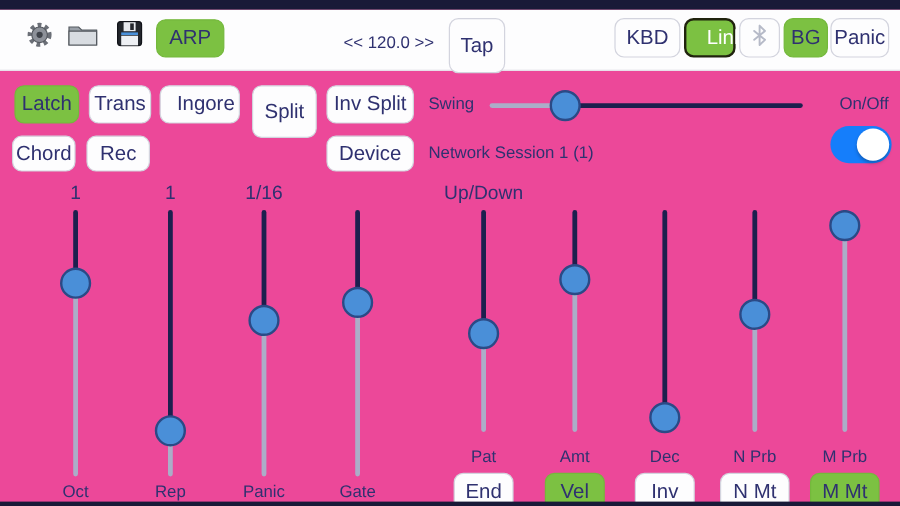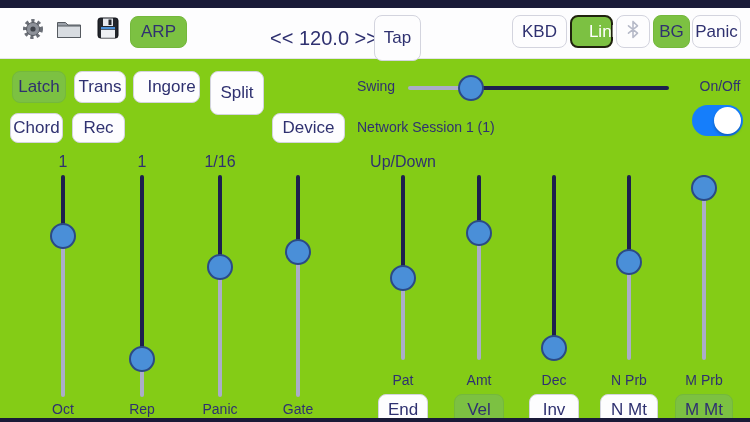--- a/index.html
+++ b/index.html
@@ -1,18 +1,18 @@
 <!DOCTYPE html>
 <html><head>
 <meta charset="utf-8">
 <style>
   html,body { margin:0; padding:0; }
   #screen {
     position:relative; width:750px; height:422px; overflow:hidden;
-    background:#84cc16; font-family:"Liberation Sans", sans-serif;
+    background:#ec4899; font-family:"Liberation Sans", sans-serif;
     color:#2f3170; -webkit-font-smoothing:antialiased;
   }
   .bar-strip { position:absolute; left:0; width:750px; background:#191a38; z-index:9; }
   #bar-top { top:0; height:8px; }
   #bar-bottom { bottom:0; height:4px; }
   #toolbar {
     position:absolute; top:8px; left:0; width:750px; height:50px;
     background:#fdfdfe; border-bottom:1px solid #e3e3ea;
   }
   .btn {
@@ -33,21 +33,21 @@
     background:#4a8fd8; border:2px solid #2b4a86; box-sizing:border-box; z-index:3; cursor:grab;
   }
   #toggle {
     position:absolute; left:692px; top:105px; width:51px; height:31px;
     border-radius:16px; background:#157efb; cursor:pointer;
   }
   #toggle .knob {
     position:absolute; top:2px; right:2px; width:27px; height:27px; border-radius:50%;
     background:#ffffff; box-shadow:0 2px 3px rgba(0,0,0,.25);
   }
-  #tempo { position:absolute; left:268px; top:19px; width:112px; text-align:center; font-size:20px; cursor:pointer; }
+  #tempo { position:absolute; left:268px; top:19px; width:112px; text-align:center; font-size:14px; cursor:pointer; }
 </style>
 </head>
 <body>
 
 <div id="screen">
   <div id="bar-top" class="bar-strip"></div>
 
   <div id="toolbar">
 
     <button class="icon-btn" style="left:20px; top:9px; width:26px; height:26px;">
@@ -156,15 +156,16 @@
       <div class="thumb" style="left:691px; top:175px;"></div>
       <div class="lbl center" style="left:659px; top:372px; width:90px;">M Prb</div>
       <button class="btn green" style="left:675px; top:394px; width:58px; height:32px;">M Mt</button>
     </div>
 
   <div id="bar-bottom" class="bar-strip"></div>
 <button class="btn green" style="left: 12px; top: 71px; width: 54px; height: 32px;">Latch</button>
     <button class="btn" style="left: 74px; top: 71px; width: 52px; height: 32px;">Trans</button>
     <button class="btn" style="left: 133px; top: 71px; width: 67px; height: 32px; padding-left: 16px;">Ingore</button>
     <button class="btn" style="left: 210px; top: 71px; width: 54px; height: 44px;">Split</button>
+    <button class="btn" style="left: 272px; top: 71px; width: 73px; height: 32px;">Inv Split</button>
     <button class="btn" style="left: 10px; top: 113px; width: 53px; height: 30px;">Chord</button>
     <button class="btn" style="left: 72px; top: 113px; width: 53px; height: 30px;">Rec</button>
   </div>
 
 </body></html>

